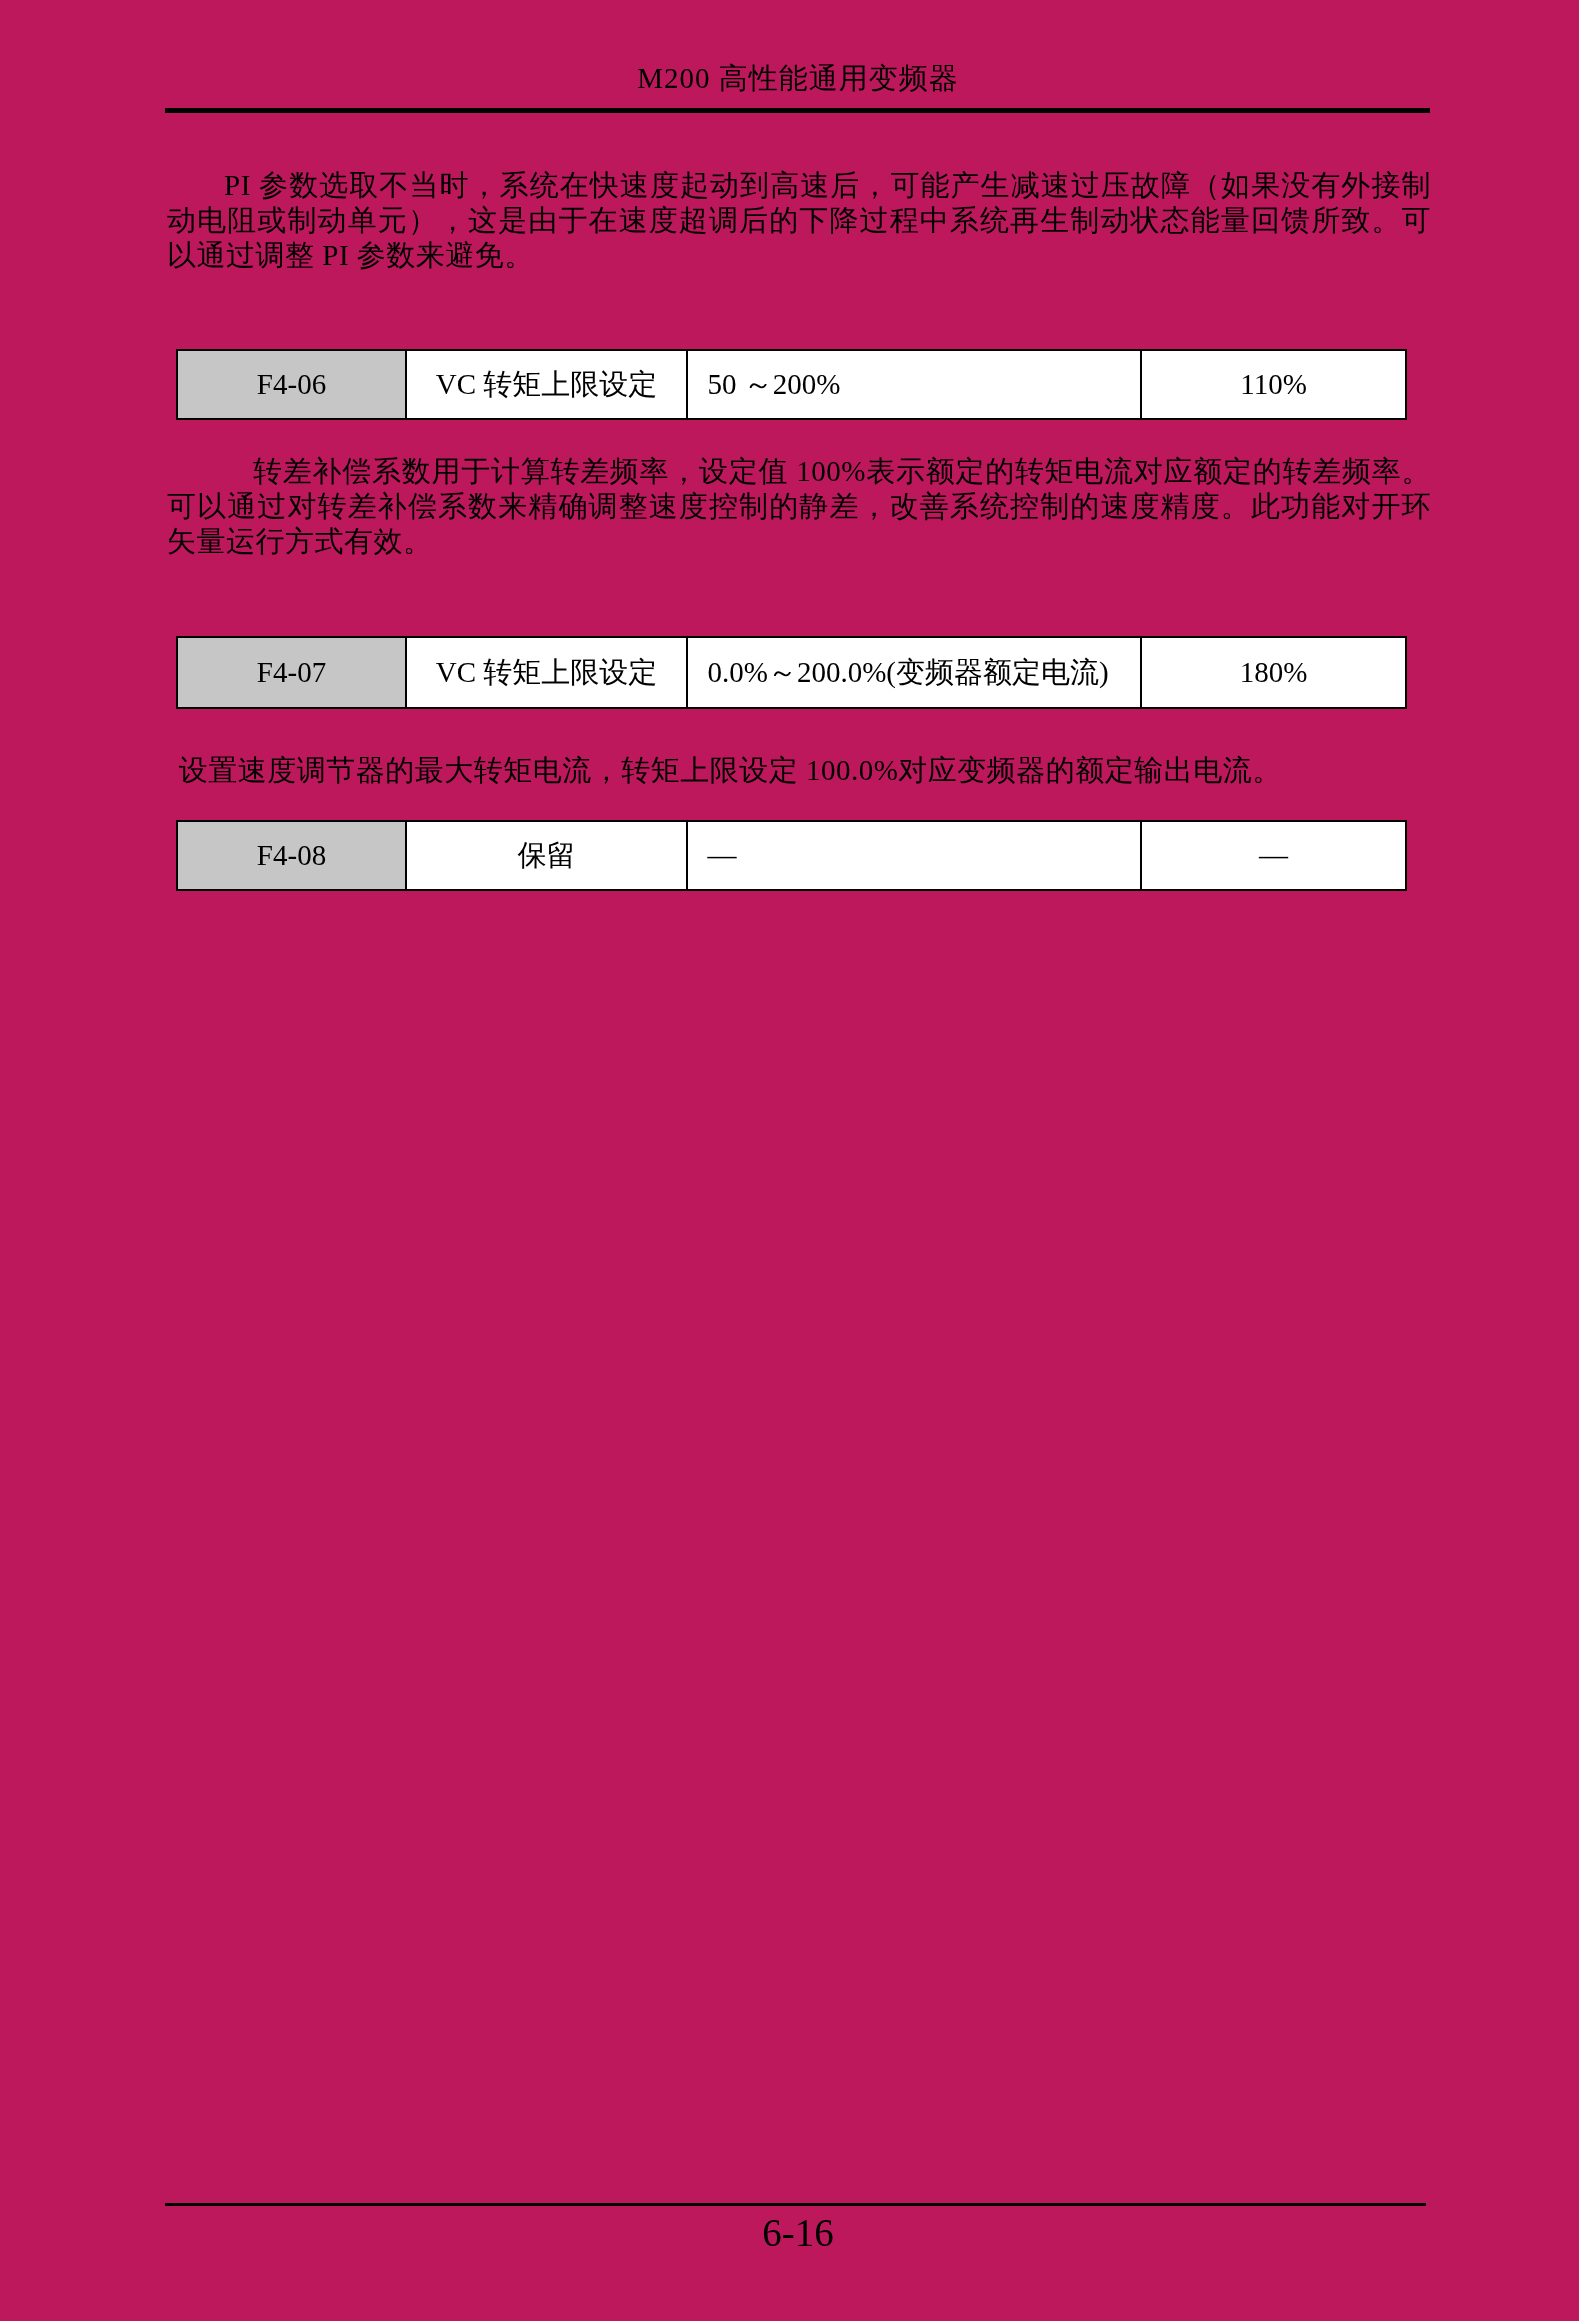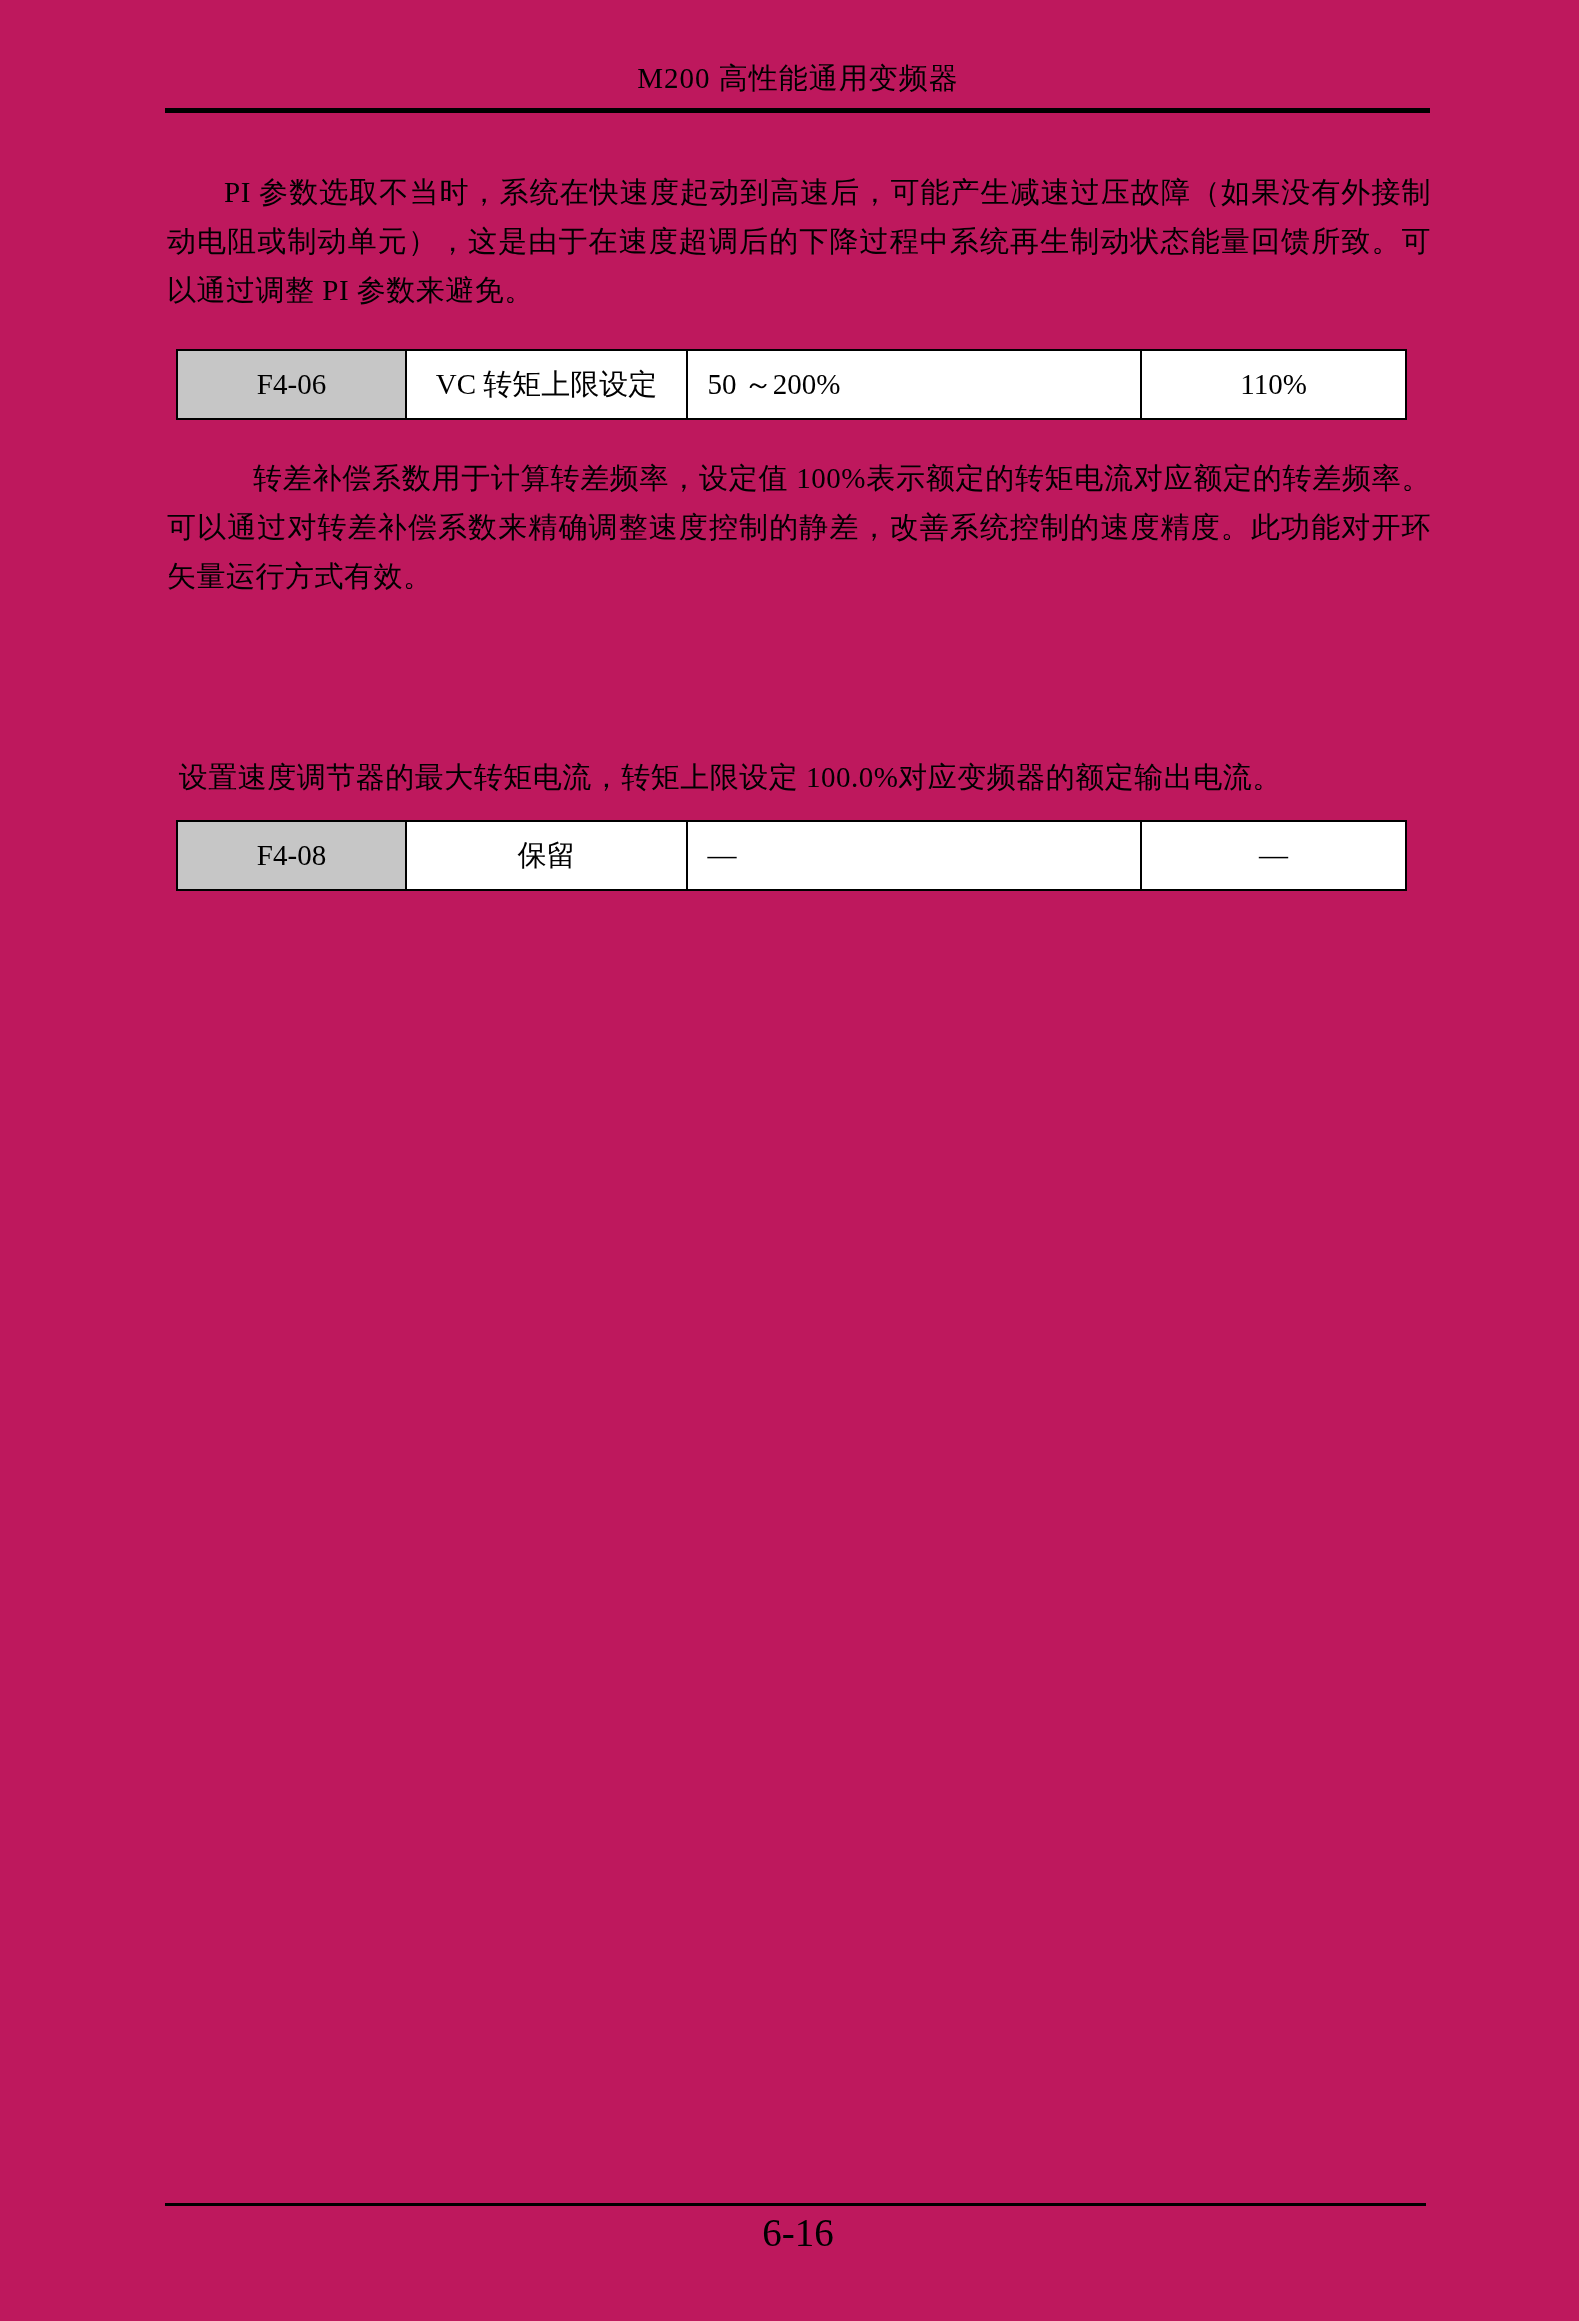--- a/index.html
+++ b/index.html
@@ -27,21 +27,21 @@
     position: absolute;
     top: 108px; left: 165px; width: 1265px; height: 4.9px;
     background: #000000;
   }
 
   
   .para {
     position: absolute;
     left: 167px; width: 1264px;
     font-size: 29px;
-    line-height: 49px;
+    line-height: 35px;
     text-align: justify;
     letter-spacing: 0.5px;
   }
   .para-1 { top: 168px; text-indent: 57px; }
   .para-2 { top: 454px; text-indent: 86px; }
   .para-3 { top: 753px; text-indent: 11.7px; }
 
   
   .ptable {
     position: absolute;
@@ -134,20 +134,26 @@
 
   <div class="ptable ptable-1">
     <div class="cell cell-code">F4-06</div>
     <div class="cell cell-name">VC 转矩上限设定</div>
     <div class="cell cell-range">50 ～200%</div>
     <div class="cell cell-default">110%</div>
   </div>
 
   <div class="para para-2">转差补偿系数用于计算转差频率，设定值 100%表示额定的转矩电流对应额定的转差频率。可以通过对转差补偿系数来精确调整速度控制的静差，改善系统控制的速度精度。此功能对开环矢量运行方式有效。</div>
 
+  <div class="ptable ptable-2">
+    <div class="cell cell-code">F4-07</div>
+    <div class="cell cell-name">VC 转矩上限设定</div>
+    <div class="cell cell-range">0.0%～200.0%(变频器额定电流)</div>
+    <div class="cell cell-default">180%</div>
+  </div>
 
   <div class="para para-3">设置速度调节器的最大转矩电流，转矩上限设定 100.0%对应变频器的额定输出电流。</div>
 
   <div class="ptable ptable-3">
     <div class="cell cell-code">F4-08</div>
     <div class="cell cell-name">保留</div>
     <div class="cell cell-range">—</div>
     <div class="cell cell-default">—</div>
   </div>
 

